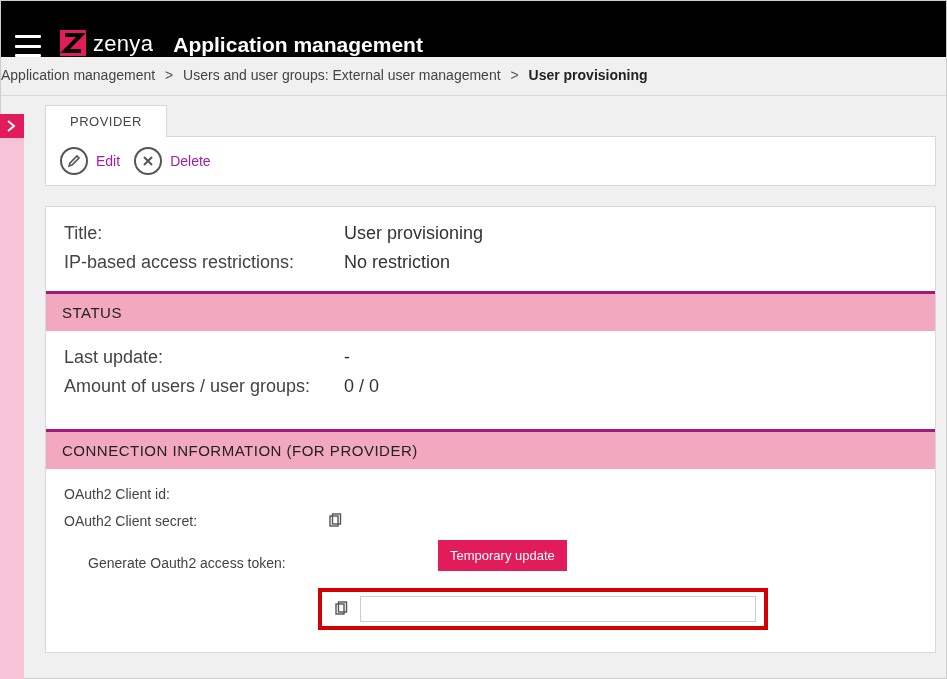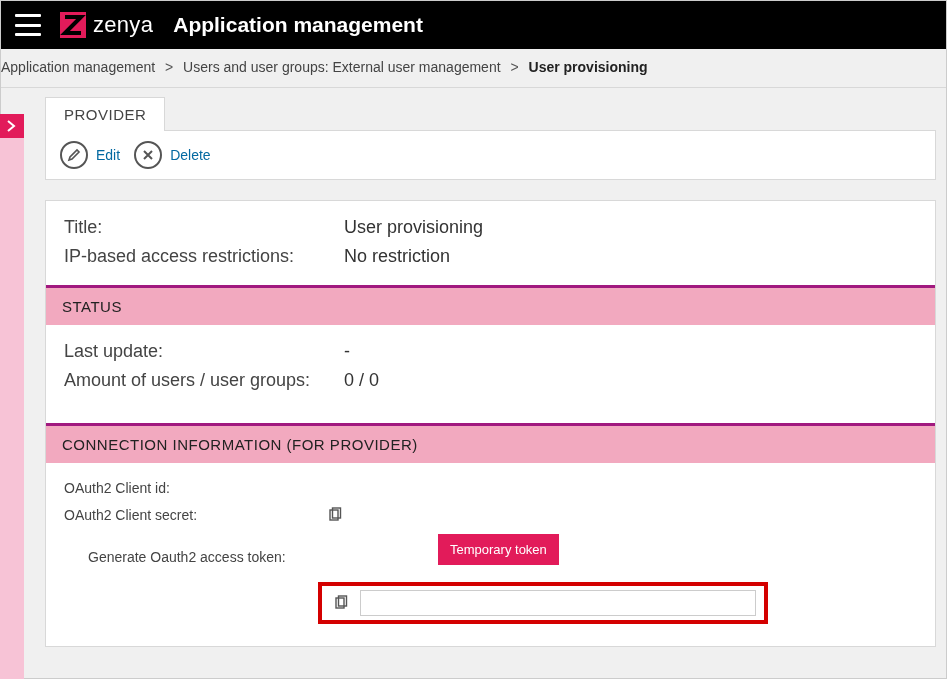--- a/index.html
+++ b/index.html
@@ -9,23 +9,23 @@
     color: #333;
     background: #f0f0f0;
     width: 947px;
     height: 679px;
     overflow: hidden;
     border: 1px solid #ccc;
   }
   
   .topbar {
     background: #000;
-    height: 48px;
-    display: flex;
-    align-items: center;
+    height: 56px;
+    display: flex;
+    align-items: flex-end;
     padding: 0 14px;
     color: #fff;
   }
   .menu-icon {
     width: 26px; height: 22px;
     display: flex; flex-direction: column; justify-content: space-between;
     margin-right: 18px;
     cursor: pointer;
   }
   .menu-icon span {
@@ -88,42 +88,42 @@
     margin-left: 38px;
     padding: 8px 10px 10px 6px;
   }
   .tab-row {
     display: flex;
   }
   .tab {
     background: #fff;
     border: 1px solid #d8d8d8;
     border-bottom: none;
-    padding: 8px 18px;
-    font-size: 15px;
+    padding: 8px 24px;
+    font-size: 13px;
     letter-spacing: 0.5px;
     color: #444;
     position: relative;
     top: 1px;
     cursor: pointer;
   }
   .toolbar {
     background: #fff;
     border: 1px solid #d8d8d8;
     padding: 10px 14px;
     display: flex;
     gap: 14px;
     align-items: center;
   }
   .tool-btn {
     display: inline-flex;
     align-items: center;
     gap: 8px;
     cursor: pointer;
-    color: #0369a1;
+    color: #a21caf;
     font-size: 14px;
   }
   .tool-icon-circle {
     width: 28px; height: 28px;
     border: 2px solid #555;
     border-radius: 50%;
     display: flex; align-items: center; justify-content: center;
     color: #555;
   }
   
@@ -306,21 +306,21 @@
         <span class="copy-icon">
           <svg width="16" height="16" viewBox="0 0 16 16">
             <rect x="3" y="3" width="8" height="10" fill="none" stroke="#555" stroke-width="1.4"></rect>
             <rect x="5.5" y="1" width="8" height="10" fill="none" stroke="#555" stroke-width="1.4"></rect>
           </svg>
         </span>
       </div>
       <div class="conn-row" style="align-items:flex-end;margin-left:24px;">
         <div class="conn-key">Generate Oauth2 access token:</div>
         <div class="token-buttons">
-          <button class="token-btn temp">Temporary token</button>
+          <button class="token-btn temp">Temporary update</button>
         </div>
       </div>
       <div class="token-output-wrap">
         <span class="copy-icon">
           <svg width="16" height="16" viewBox="0 0 16 16">
             <rect x="3" y="3" width="8" height="10" fill="none" stroke="#555" stroke-width="1.4"></rect>
             <rect x="5.5" y="1" width="8" height="10" fill="none" stroke="#555" stroke-width="1.4"></rect>
           </svg>
         </span>
         <input class="token-output" type="text" readonly="" value="" style="">

